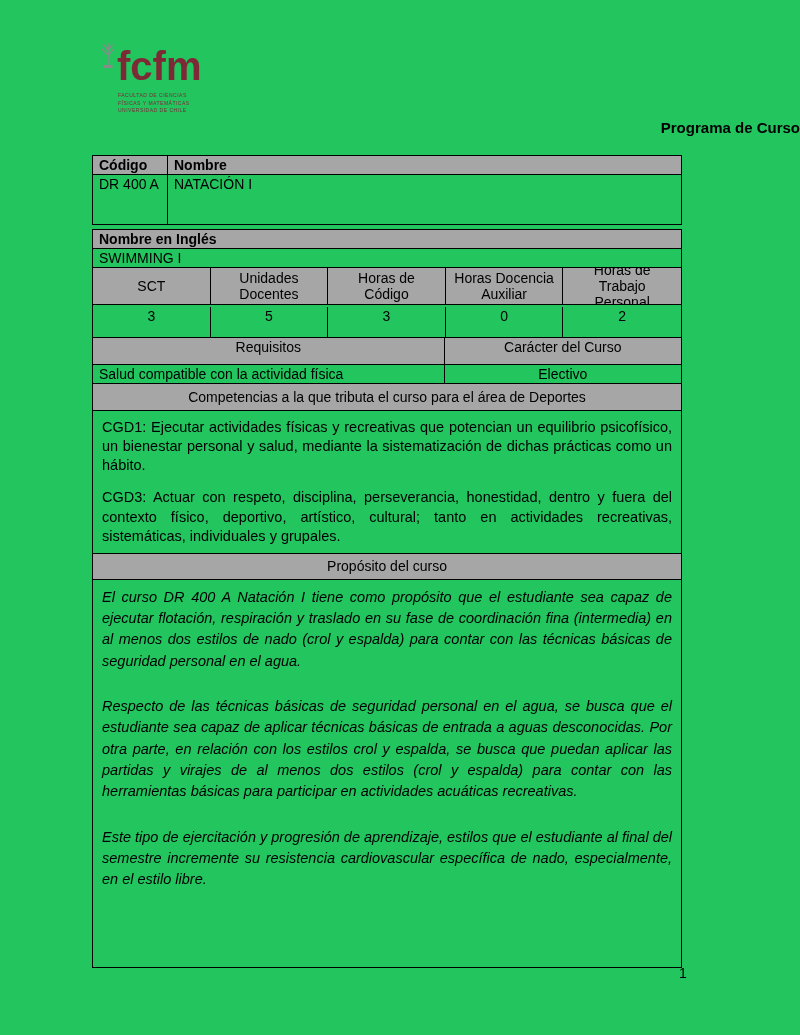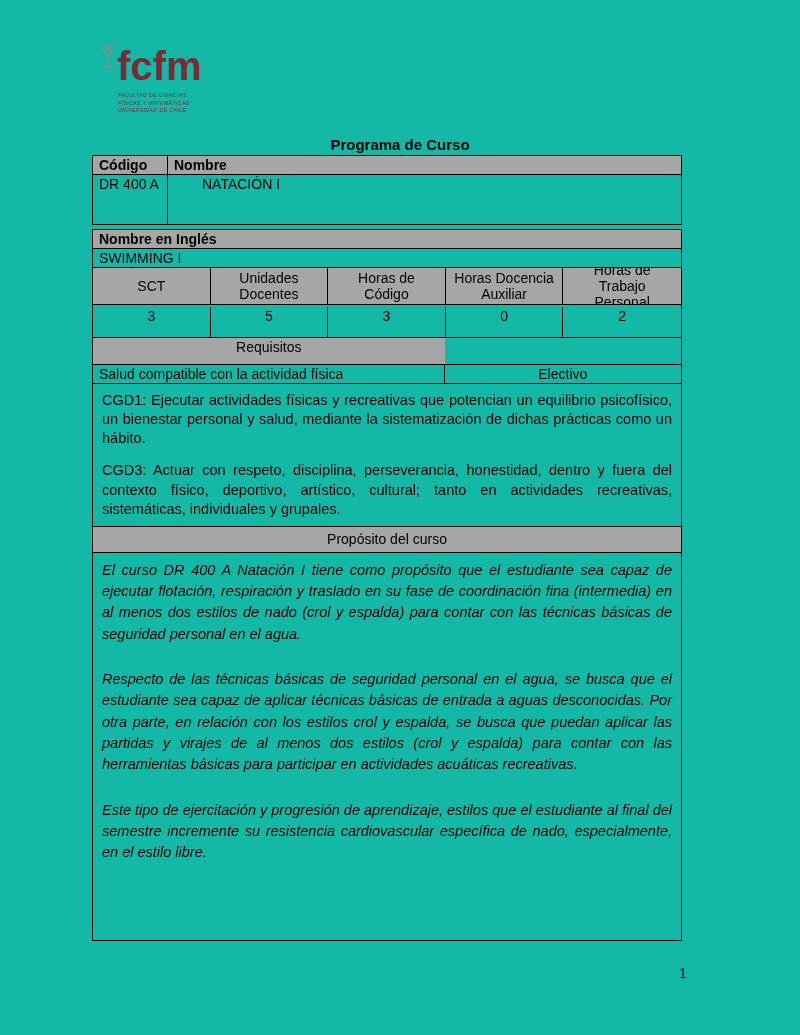--- a/index.html
+++ b/index.html
@@ -1,47 +1,47 @@
 <!DOCTYPE html>
 <html><head>
 <meta charset="utf-8">
 <style>
   * { margin:0; padding:0; box-sizing:border-box; }
   html,body { background:#ffffff; }
   body { font-family:"Liberation Sans", sans-serif; color:#000; }
   .page {
-    position:relative; width:800px; height:1035px; background:#14b8a6; overflow:hidden;
+    position:relative; width:800px; height:1035px; background:#22c55e; overflow:hidden;
   }
 
   
   .logo { position:absolute; left:95px; top:40px; width:130px; height:72px; }
   .emblem { position:absolute; left:0; top:0; }
   .logo-text {
     position:absolute; left:22px; top:6px;
     font-size:40px; font-weight:bold; line-height:1;
     color:#7d2936; letter-spacing:0px;
   }
   .logo-caption {
     position:absolute; left:23px; top:52px;
     font-size:5px; line-height:1.5; color:#7d2936; letter-spacing:.5px;
   }
   .logo-caption span { display:block; }
 
   
   .doc-title {
-    position:absolute; top:136px; left:0; width:100%;
-    text-align:center; font-weight:bold; font-size:15px;
+    position:absolute; top:119px; left:0; width:100%;
+    text-align:right; font-weight:bold; font-size:15px;
   }
 
   
   .tbl { position:absolute; left:92px; width:590px; border:1px solid #000; }
   .tbl-a { top:155px; }
   .tbl-b { top:229px; }
   .trow { display:flex; border-bottom:1px solid #000; align-items:stretch; }
-  .trow:last-child { border-bottom:none;gap:28px; }
+  .trow:last-child { border-bottom:none; }
   .tcell { border-right:1px solid #000; padding:1px 6px; font-size:14px; overflow:hidden; }
   .tcell:last-child { border-right:none; }
   .gray { background:#A6A6A6; }
   .bold { font-weight:bold; }
   .w75 { flex:0 0 75px; }
   .w60p { flex:0 0 59.8%; }
   .w40p { flex:0 0 40.2%; }
   .w20p { flex:0 0 20%; }
   .flex1 { flex:1 1 auto; }
 
@@ -121,26 +121,30 @@
     <div class="trow credit-val">
       <div class="tcell w20p tc">3</div>
       <div class="tcell w20p tc">5</div>
       <div class="tcell w20p tc">3</div>
       <div class="tcell w20p tc">0</div>
       <div class="tcell w20p tc">2</div>
     </div>
 
     <div class="trow req-hdr">
       <div class="tcell gray w60p tc">Requisitos</div>
+      <div class="tcell gray w40p tc">Carácter del Curso</div>
     </div>
     <div class="trow req-val">
       <div class="tcell w60p">Salud compatible con la actividad física</div>
       <div class="tcell w40p tc">Electivo</div>
     </div>
 
+    <div class="trow comp-hdr">
+      <div class="tcell gray flex1 cc">Competencias a la que tributa el curso para el área de Deportes</div>
+    </div>
     <div class="trow">
       <div class="tcell flex1 text-cell cgd-cell">
         <p>CGD1: Ejecutar actividades físicas y recreativas que potencian un equilibrio psicofísico, un bienestar personal y salud, mediante la sistematización de dichas prácticas como un hábito.</p>
         <p>CGD3: Actuar con respeto, disciplina, perseverancia, honestidad, dentro y fuera del contexto físico, deportivo, artístico, cultural; tanto en actividades recreativas, sistemáticas, individuales y grupales.</p>
       </div>
     </div>
 
     <div class="trow prop-hdr">
       <div class="tcell gray flex1 cc">Propósito del curso</div>
     </div>

